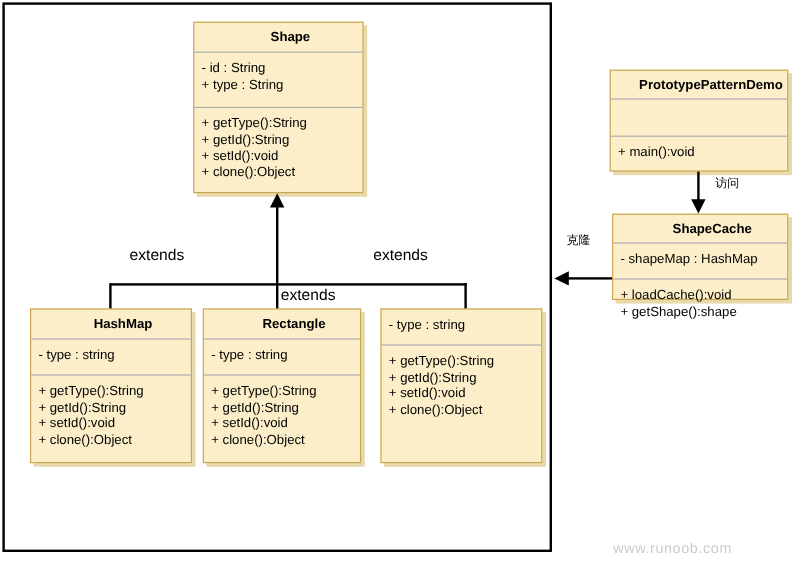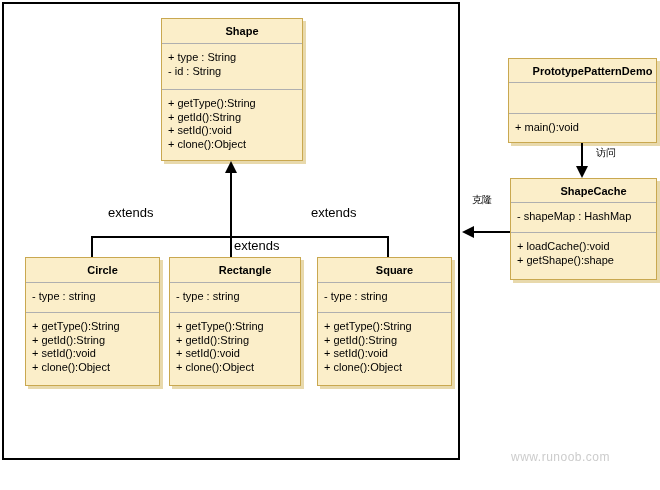--- a/index.html
+++ b/index.html
@@ -33,21 +33,21 @@
   
   #box-shape     { left:161px; top:18px;  width:142px; height:143px; }
   #box-shape .uml-title { height:25px; }  #box-shape .uml-attrs { height:46px; }
   #box-circle    { left:25px;  top:257px; width:135px; height:129px; }
   #box-rectangle { left:169px; top:257px; width:132px; height:129px; }
   #box-square    { left:317px; top:257px; width:135px; height:129px; }
   #box-circle .uml-title, #box-rectangle .uml-title, #box-square .uml-title { height:25px; }
   #box-circle .uml-attrs, #box-rectangle .uml-attrs, #box-square .uml-attrs { height:30px; }
   #box-demo      { left:508px; top:58px;  width:149px; height:85px; }
   #box-demo .uml-title { height:24px; }   #box-demo .uml-attrs { height:31px; }
-  #box-cache     { left:510px; top:178px; width:147px; height:102px; }
+  #box-cache     { left:510px; top:178px; width:147px; height:72px; }
   #box-cache .uml-title { height:24px; }  #box-cache .uml-attrs { height:30px; }
 
   
   .hline, .vline { position:absolute; background:var(--connector,#000); }
   .arrow { position:absolute; width:0; height:0; }
   .arrow-up    { border-left:6px solid transparent; border-right:6px solid transparent; border-bottom:12px solid var(--connector,#000); }
   .arrow-down  { border-left:6px solid transparent; border-right:6px solid transparent; border-top:12px solid var(--connector,#000); }
   .arrow-left  { border-top:6px solid transparent; border-bottom:6px solid transparent; border-right:12px solid var(--connector,#000); }
 
   #line-shape-drop   { left:230px; top:172px; width:2px; height:85px; }
@@ -74,33 +74,33 @@
 </head>
 <body>
 
 <div class="canvas">
 
   <div class="frame"></div>
 
   <div class="uml-class" id="box-shape">
     <div class="uml-title">Shape</div>
     <div class="uml-attrs">
+      <div>- id : String</div>
       <div>+ type : String</div>
-      <div>- id : String</div>
     </div>
     <div class="uml-methods">
       <div>+ getType():String</div>
       <div>+ getId():String</div>
       <div>+ setId():void</div>
       <div>+ clone():Object</div>
     </div>
   </div>
 
   <div class="uml-class" id="box-circle">
-    <div class="uml-title">Circle</div>
+    <div class="uml-title">HashMap</div>
     <div class="uml-attrs">
       <div>- type : string</div>
     </div>
     <div class="uml-methods">
       <div>+ getType():String</div>
       <div>+ getId():String</div>
       <div>+ setId():void</div>
       <div>+ clone():Object</div>
     </div>
   </div>
@@ -112,21 +112,20 @@
     </div>
     <div class="uml-methods">
       <div>+ getType():String</div>
       <div>+ getId():String</div>
       <div>+ setId():void</div>
       <div>+ clone():Object</div>
     </div>
   </div>
 
   <div class="uml-class" id="box-square">
-    <div class="uml-title">Square</div>
     <div class="uml-attrs">
       <div>- type : string</div>
     </div>
     <div class="uml-methods">
       <div>+ getType():String</div>
       <div>+ getId():String</div>
       <div>+ setId():void</div>
       <div>+ clone():Object</div>
     </div>
   </div>

